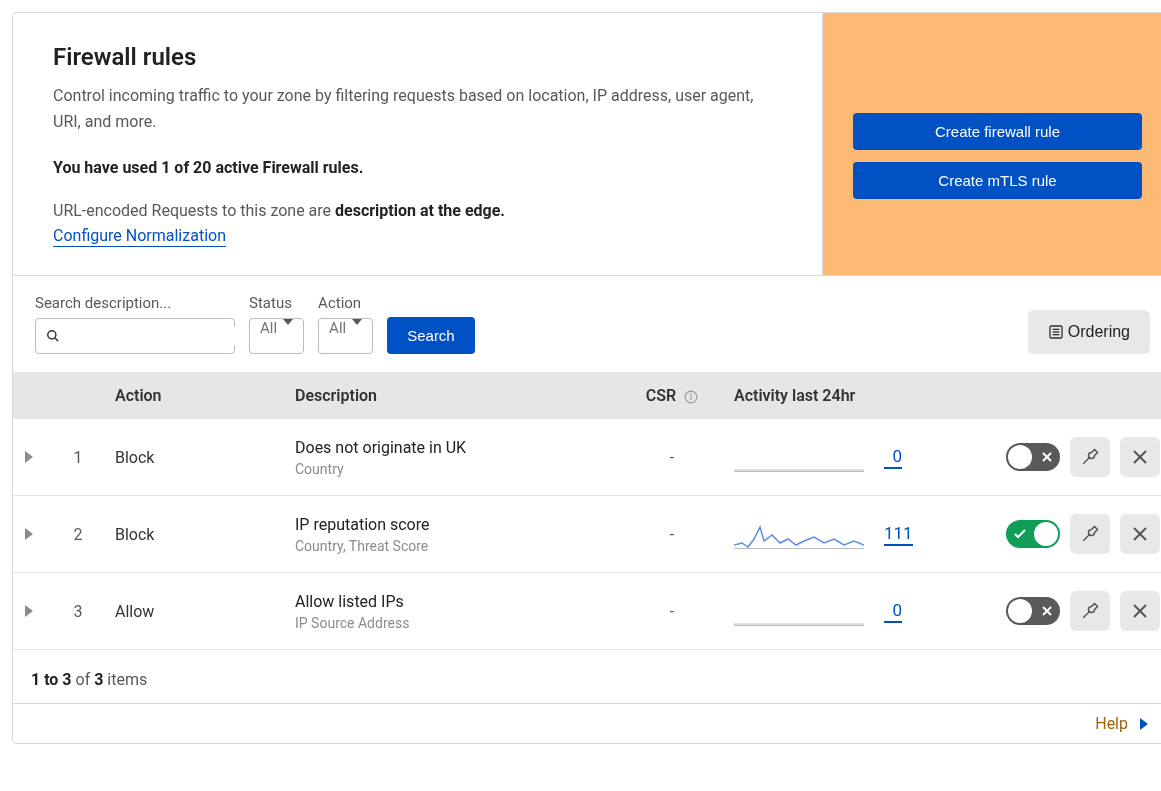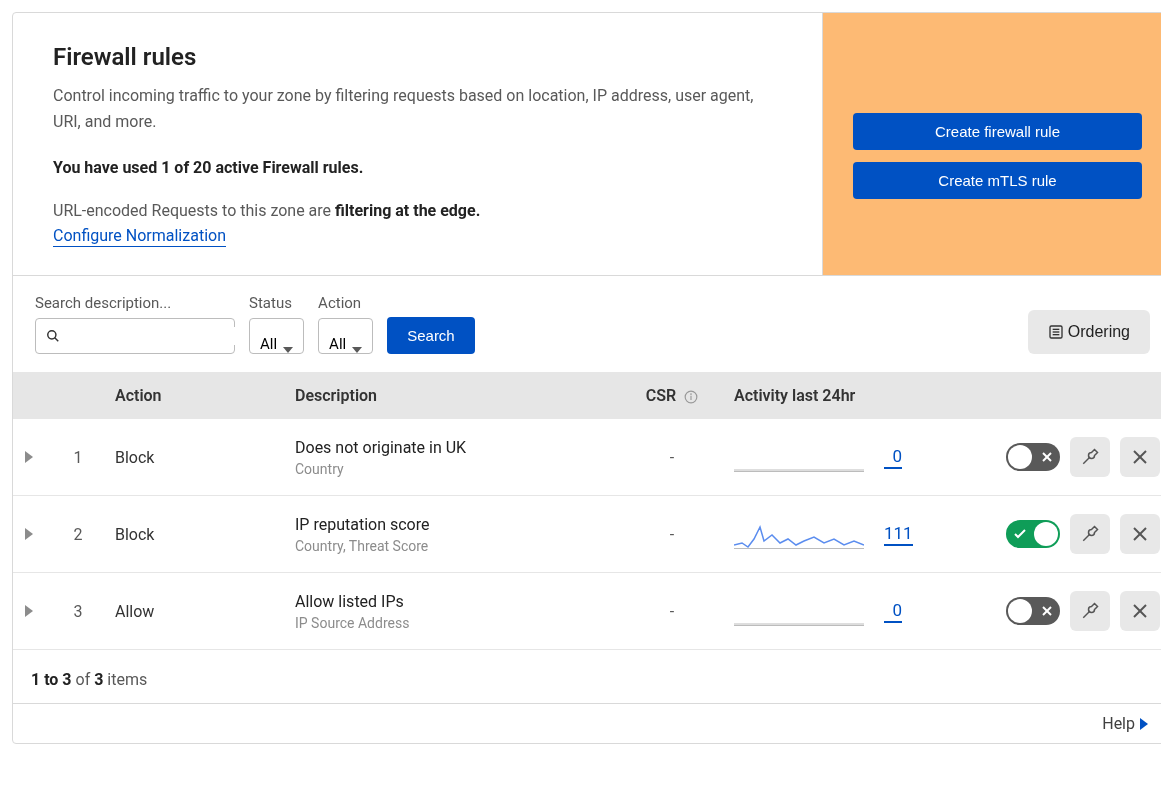--- a/index.html
+++ b/index.html
@@ -98,25 +98,25 @@
     padding: 0 10px;
     gap:8px;
   }
   .search-box input { border:none; outline:none; flex:1; font-size:14px; }
   .select-box {
     height: 36px;
     border: 1px solid #bcbcbc;
     border-radius: 4px;
     padding: 0 10px;
     display:flex;
-    align-items:flex-end;
+    align-items:flex-start;
     gap:6px;
     cursor:pointer;
     background:#fff;
-    color:#000000;
+    color:#737373;
     font-size:15px;
   }
   .filters-right { margin-left:auto; }
   .ordering-btn {
     height:44px;
     background:#e8e8e8;
     border:none;
     border-radius:6px;
     padding:0 20px;
     display:flex;
@@ -195,37 +195,37 @@
   .footer {
     padding: 20px 18px 14px 18px;
   }
   .pager { font-size:16px; color:#595959; }
   .pager b { color:#222; }
   .help-row {
     border-top:1px solid #d9d9d9;
     text-align:right;
     padding: 10px 24px;
   }
-  .help-link { color:#404040; font-size:16px; cursor:pointer; display:inline-flex; align-items:center; gap:5px;}
+  .help-link { color:#a16207; font-size:16px; cursor:pointer; display:inline-flex; align-items:center; gap:12px;}
   svg { display:block; }
 </style>
 </head>
 <body>
 
 <div class="container">
 
   <div class="header-row">
     <div class="header-main">
       <h1>Firewall rules</h1>
       <p class="desc">Control incoming traffic to your zone by filtering requests based on location, IP address, user agent, URI, and more.</p>
       <p class="usage">
         <span>You have used </span><span>1 of 20</span><span> active Firewall rules.</span>
       </p>
       <p class="normalize-line">
-        <span>URL-encoded Requests to this zone are </span><b>filtering at the edge.</b>
+        <span>URL-encoded Requests to this zone are </span><b>description at the edge.</b>
       </p>
       <a class="link">Configure Normalization</a>
     </div>
     <div class="header-side">
       <button class="btn-primary">Create firewall rule</button>
       <button class="btn-primary">Create mTLS rule</button>
     </div>
   </div>
 
   <div class="filters">

